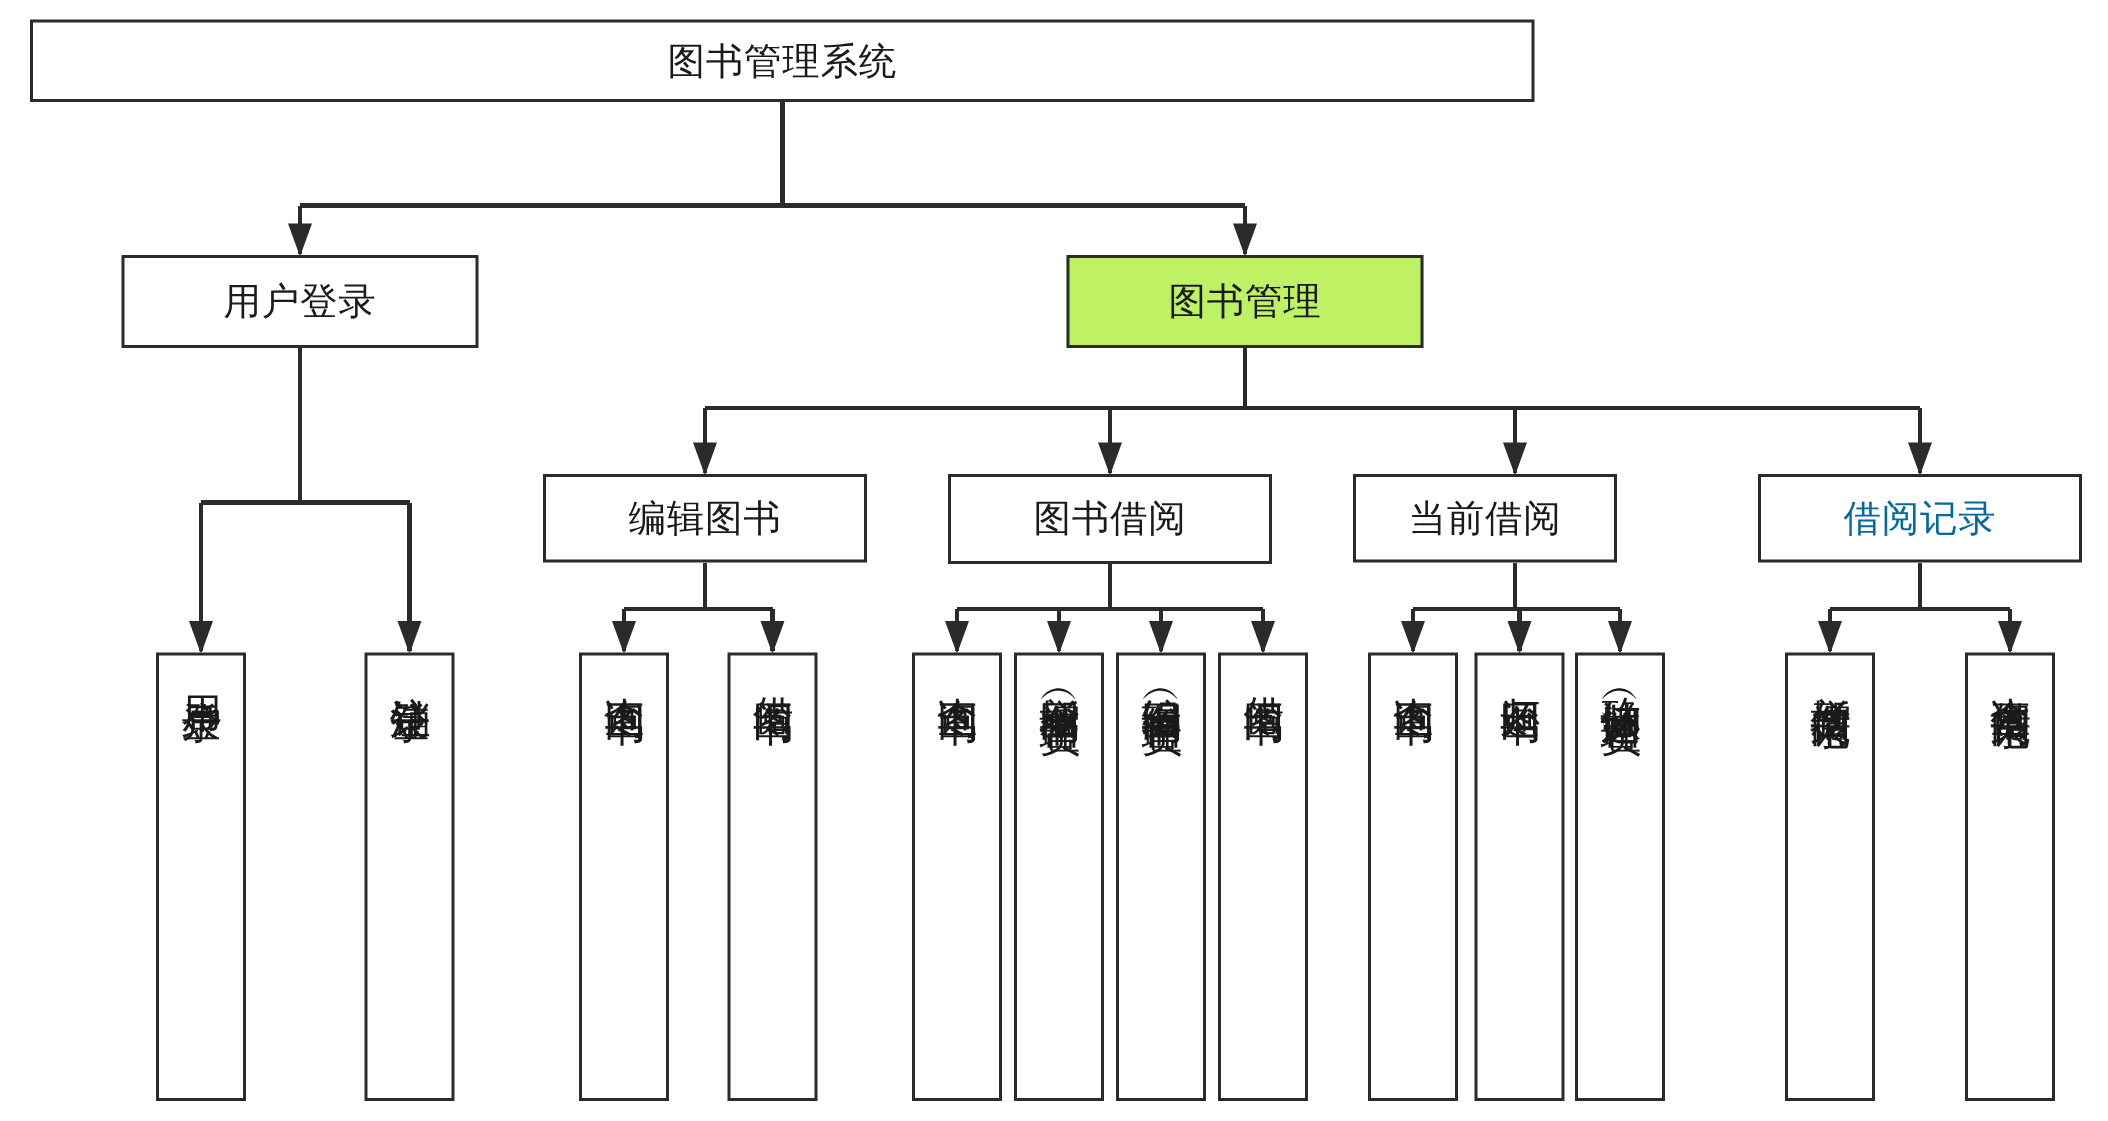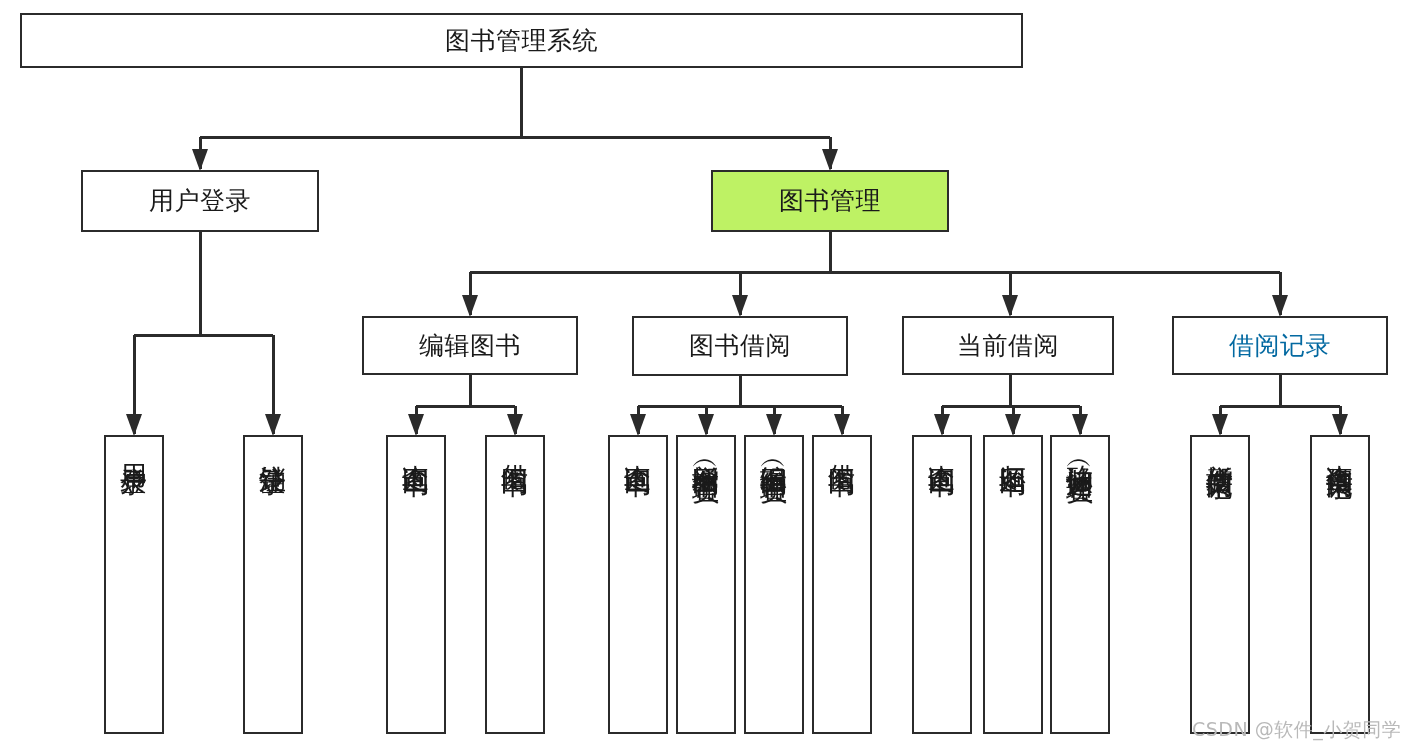--- a/index.html
+++ b/index.html
@@ -132,21 +132,21 @@
       </div>
       <div class="node-box node-horizontal" style="left: 711px; top: 170px; width: 238px; height: 62px; border-color: rgb(43, 43, 43); background: #bef264;">
         <span class="node-label" style="color: rgb(26, 26, 26);">图书管理</span>
       </div>
       <div class="node-box node-horizontal" style="left: 362px; top: 316px; width: 216px; height: 59px; border-color: rgb(43, 43, 43); background: rgb(255, 255, 255);">
         <span class="node-label" style="color: rgb(26, 26, 26);">编辑图书</span>
       </div>
       <div class="node-box node-horizontal" style="left: 632px; top: 316px; width: 216px; height: 60px; border-color: rgb(43, 43, 43); background: rgb(255, 255, 255);">
         <span class="node-label" style="color: rgb(26, 26, 26);">图书借阅</span>
       </div>
-      <div class="node-box node-horizontal" style="left: 902px; top: 316px; width: 212px; height: 59px; border-color: rgb(43, 43, 43); background: rgb(255, 255, 255);">
+      <div class="node-box node-horizontal" style="left: 902px; top: 316px; width: 176px; height: 59px; border-color: rgb(43, 43, 43); background: rgb(255, 255, 255);">
         <span class="node-label" style="color: rgb(26, 26, 26);">当前借阅</span>
       </div>
       <div class="node-box node-horizontal" style="left: 1172px; top: 316px; width: 216px; height: 59px; border-color: rgb(43, 43, 43); background: rgb(255, 255, 255);">
         <span class="node-label" style="color: #0369a1;">借阅记录</span>
       </div>
       <div class="node-box node-vertical" style="left: 104px; top: 435px; width: 60px; height: 299px; border-color: rgb(43, 43, 43); background: rgb(255, 255, 255);">
         <span class="node-label" style="color: rgb(26, 26, 26);">用户登录</span>
       </div>
       <div class="node-box node-vertical" style="left: 243px; top: 435px; width: 60px; height: 299px; border-color: rgb(43, 43, 43); background: rgb(255, 255, 255);">
         <span class="node-label" style="color: rgb(26, 26, 26);">注销登录</span>
@@ -178,14 +178,13 @@
       <div class="node-box node-vertical" style="left: 1050px; top: 435px; width: 60px; height: 299px; border-color: rgb(43, 43, 43); background: rgb(255, 255, 255);">
         <span class="node-label" style="color: rgb(26, 26, 26);">确认归还（管理员）</span>
       </div>
       <div class="node-box node-vertical" style="left: 1190px; top: 435px; width: 60px; height: 299px; border-color: rgb(43, 43, 43); background: rgb(255, 255, 255);">
         <span class="node-label" style="color: rgb(26, 26, 26);">新增借阅记录</span>
       </div>
       <div class="node-box node-vertical" style="left: 1310px; top: 435px; width: 60px; height: 299px; border-color: rgb(43, 43, 43); background: rgb(255, 255, 255);">
         <span class="node-label" style="color: rgb(26, 26, 26);">查询借阅记录</span>
       </div>
     </div>
-  <div id="watermark" style="left: 1192px; top: 717px; color: rgb(185, 185, 185);">CSDN @软件_小贺同学</div>
 </div>
 
 </body></html>

